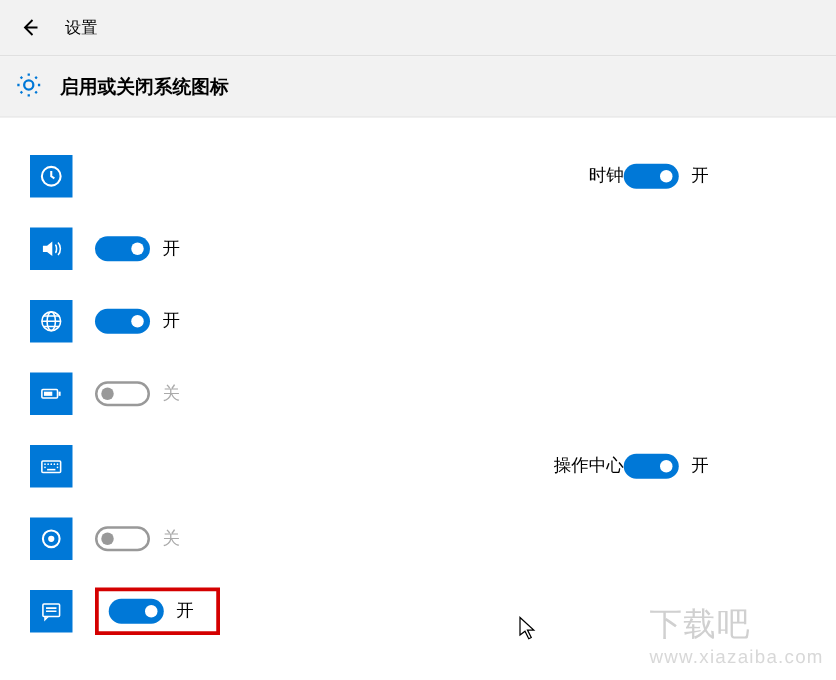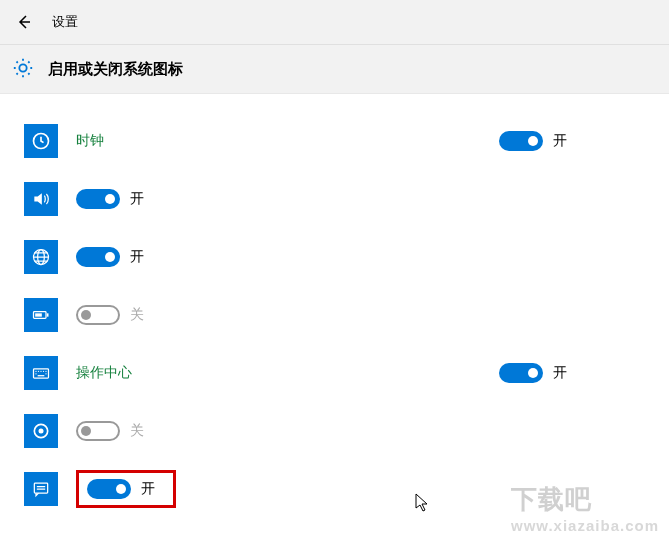--- a/index.html
+++ b/index.html
@@ -65,22 +65,23 @@
     background: #0078d7;
     display: flex;
     align-items: center;
     justify-content: center;
     margin-right: 18px;
     flex-shrink: 0;
   }
   .icon-box svg { display: block; }
   .row-label {
     font-size: 14px;
-    color: #15803d;
+    color: #000000;
     flex: 1;
+    text-align: right;
   }
   .toggle-area {
     display: flex;
     align-items: center;
     gap: 10px;
     width: 170px;
     padding-left: 0;
   }
   .toggle {
     width: 44px;
@@ -121,21 +122,21 @@
     display: flex;
     align-items: center;
     gap: 10px;
   }
   .watermark {
     position: absolute;
     right: 10px;
     bottom: 10px;
     font-size: 26px;
     color: #d0d0d0;
-    font-weight: 700;
+    font-weight: 400;
     letter-spacing: 1px;
     pointer-events: none;
   }
   .watermark-sub {
     font-size: 15px;
     color: #d8d8d8;
     display: block;
     text-align: left;
   }
   .cursor {

